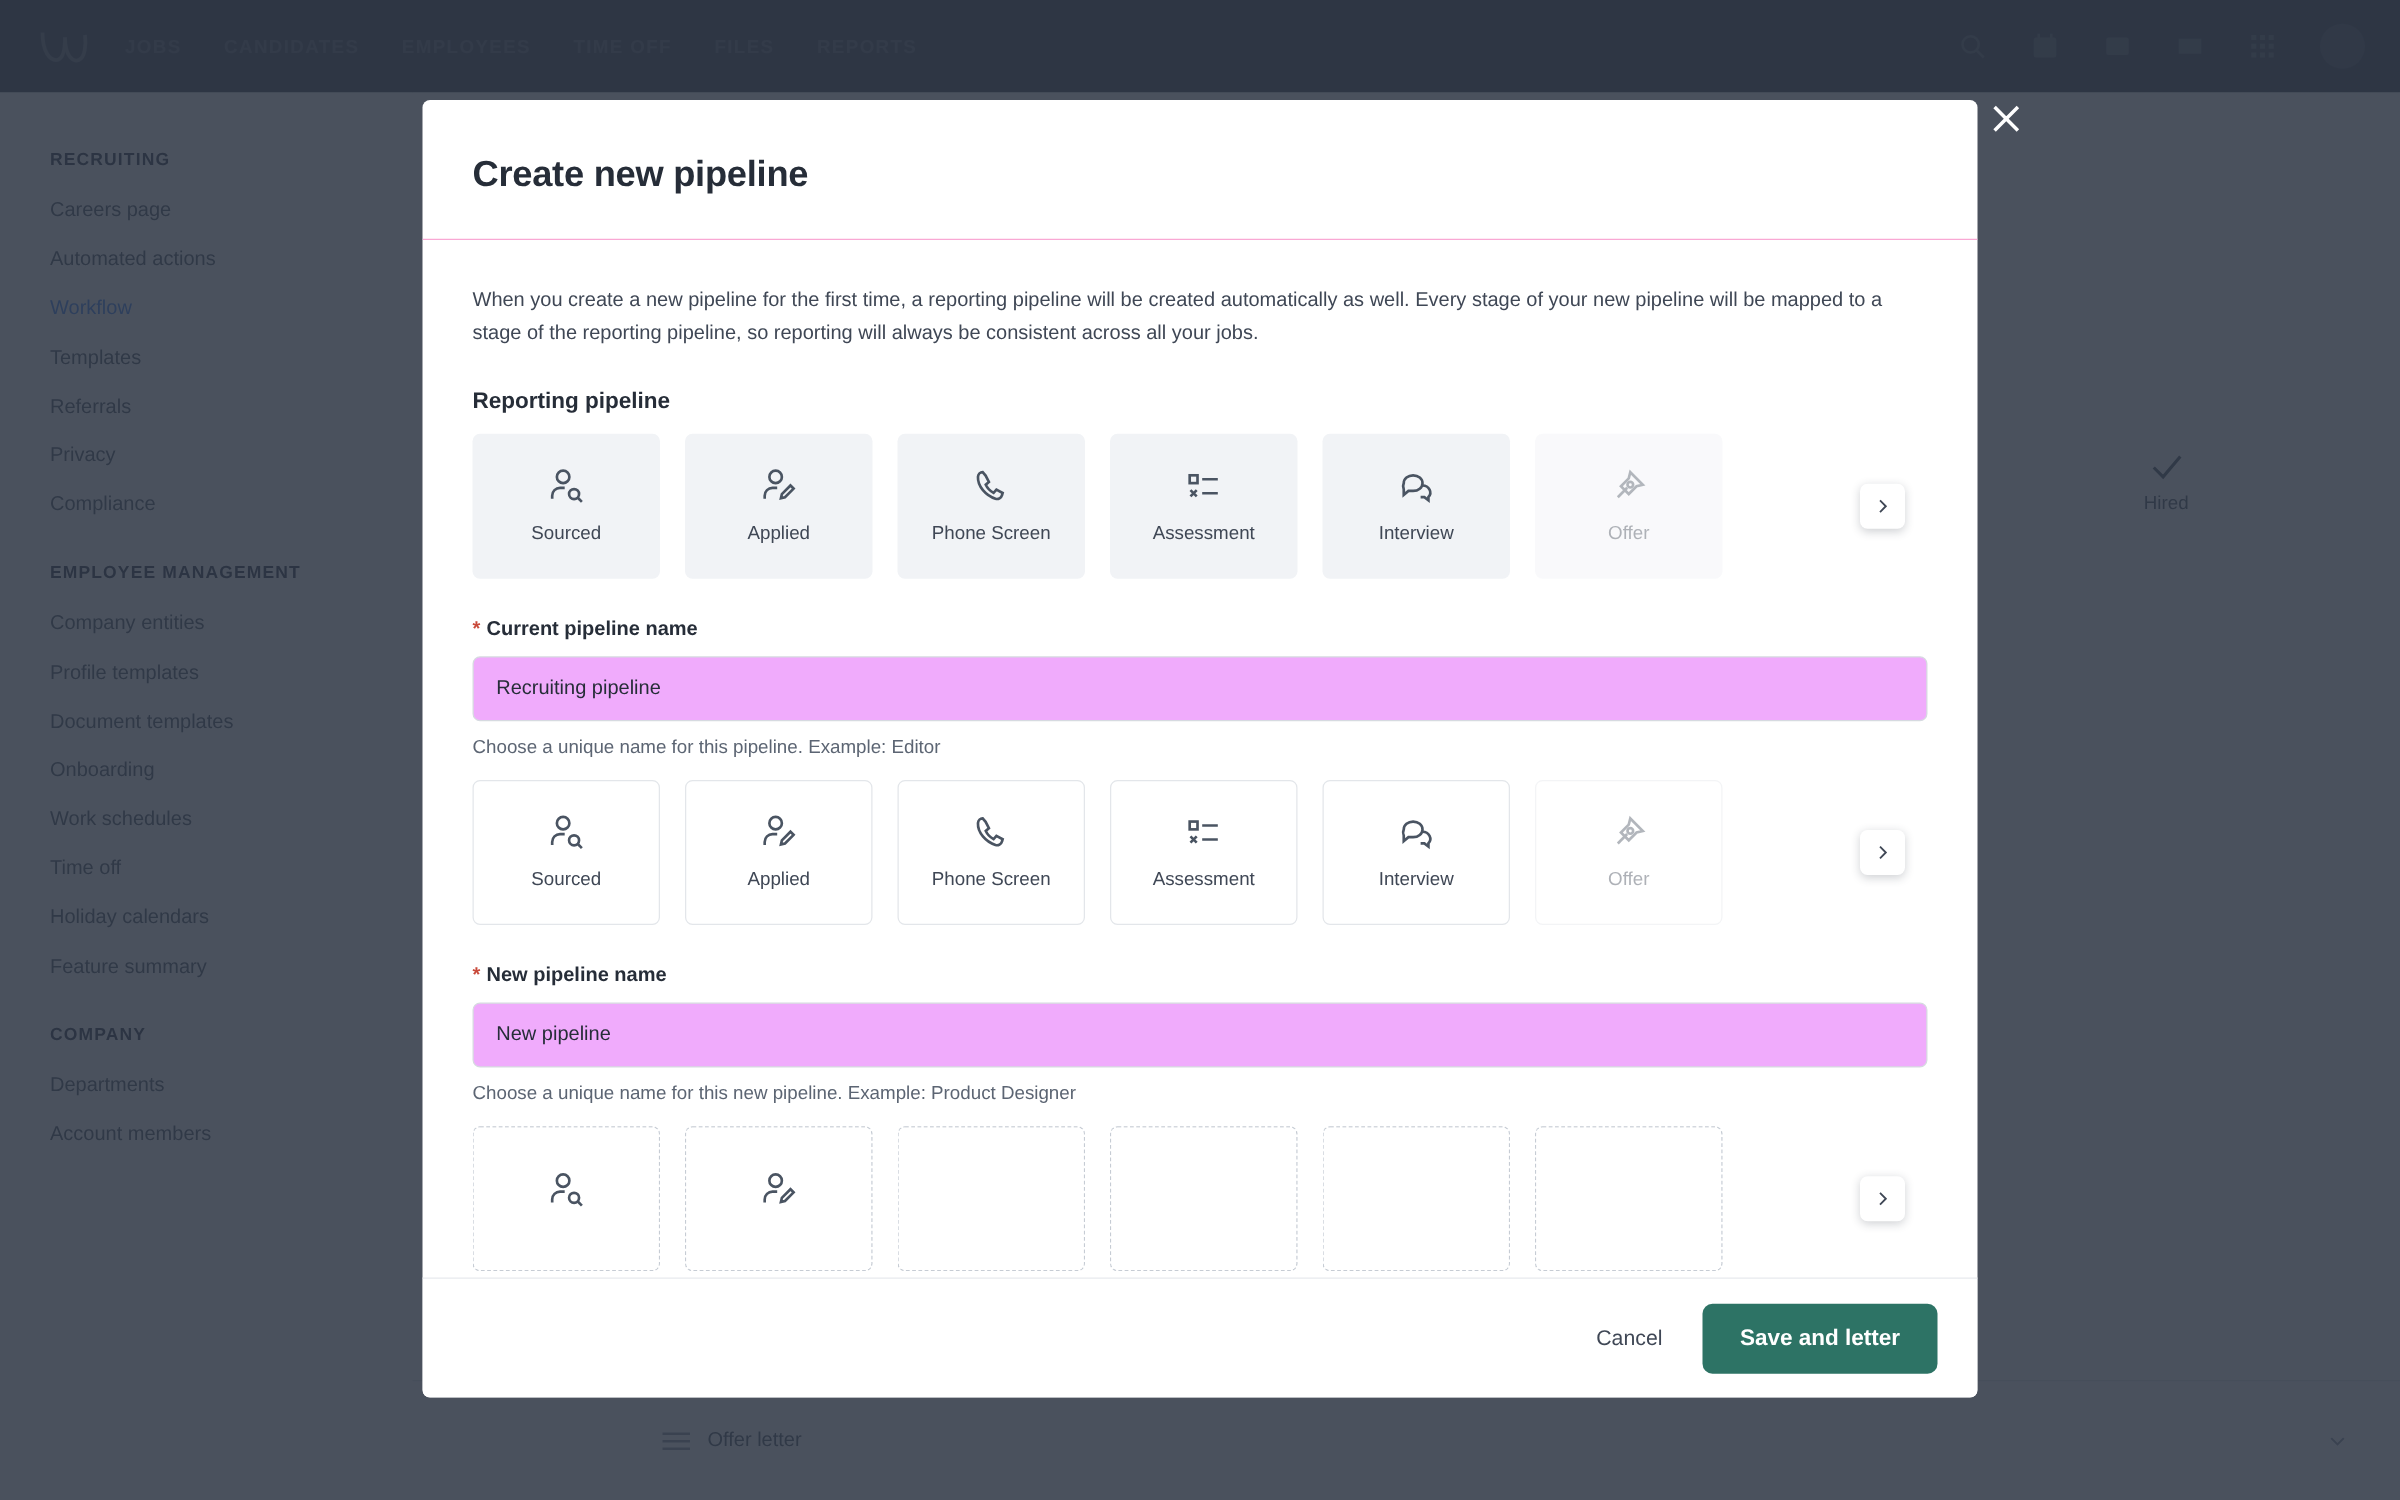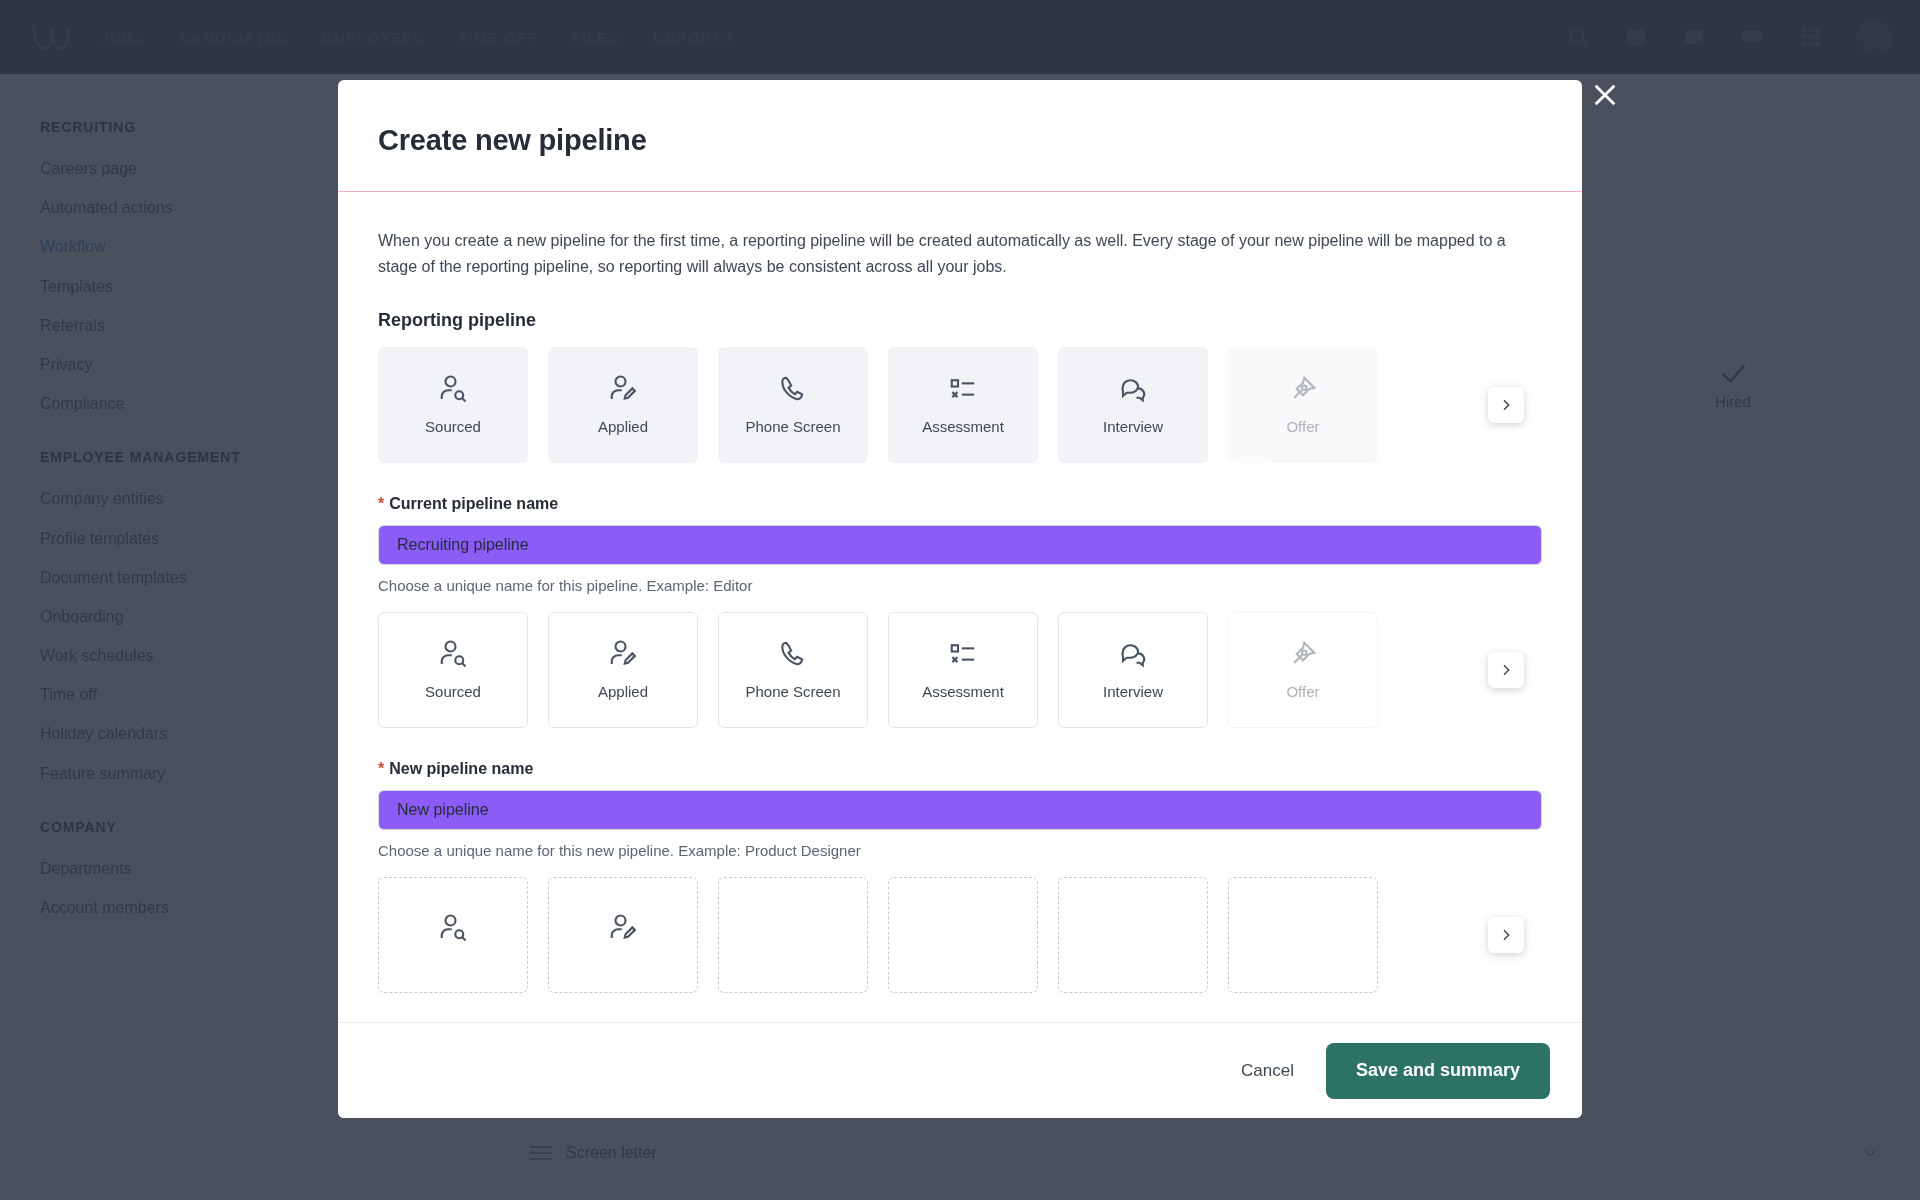--- a/index.html
+++ b/index.html
@@ -93,23 +93,23 @@
     display: flex; align-items: center; justify-content: center;
     cursor: pointer; color: #3f4755; right: 18px;
   }
 
   .field-label {
     font-size: 16px; font-weight: bold; color: #262d38;
     margin: 32px 0 12px 0; display: flex; gap: 5px;
   }
   .req { color: #c94a3b; }
   .text-input {
-    width: 1164px; height: 40px; border: 1px solid #d6dae0; border-radius: 6px;
+    width: 1164px; height: 52px; border: 1px solid #d6dae0; border-radius: 6px;
     padding: 0 18px; font-size: 16px; color: #262d38;
-    font-family: "Liberation Sans", sans-serif; background: #8b5cf6; outline: none;
+    font-family: "Liberation Sans", sans-serif; background: #f0abfc; outline: none;
   }
   .helper { font-size: 15px; color: #5c6573; margin: 12px 0 18px 0; }
 
   .modal-foot {
     height: 96px; border-top: 1px solid #e8eaee; display: flex;
     align-items: center; justify-content: flex-end; gap: 18px; padding: 0 32px;
     background: #fff;
   }
   .btn-cancel {
     background: none; border: none; font-size: 17px; color: #3f4755;
@@ -225,21 +225,21 @@
       <div class="bg-text" style="left:950px; top:857px;">reate new section</div>
       <div class="bg-link" style="left:1120px; top:857px;">Preview</div>
     </div>
 
     <div class="bg-footrow">
       <div class="bars">
           <div></div>
           <div></div>
           <div></div>
         </div>
-      <div class="lbl">Screen letter</div>
+      <div class="lbl">Offer letter</div>
       <svg class="chev" width="20" height="20" viewBox="0 0 24 24" fill="none" stroke="currentColor" stroke-width="2">
           <path d="M6 9 L12 15 L18 9"></path>
         </svg>
     </div>
   </div>
 
   <div class="scrim"></div>
 
   <div class="close-x">
     <svg width="28" height="28" viewBox="0 0 24 24" fill="none" stroke="currentColor" stroke-width="2.4">
@@ -442,17 +442,17 @@
           <svg width="16" height="16" viewBox="0 0 24 24" fill="none" stroke="currentColor" stroke-width="2.2">
               <path d="M9 5l7 7-7 7"></path>
             </svg>
         </div>
       </div>
 
     </div>
 
     <div class="modal-foot">
       <button class="btn-cancel">Cancel</button>
-      <button class="btn-primary">Save and summary</button>
+      <button class="btn-primary">Save and letter</button>
     </div>
 
   </div>
 </div>
 
 </body></html>

